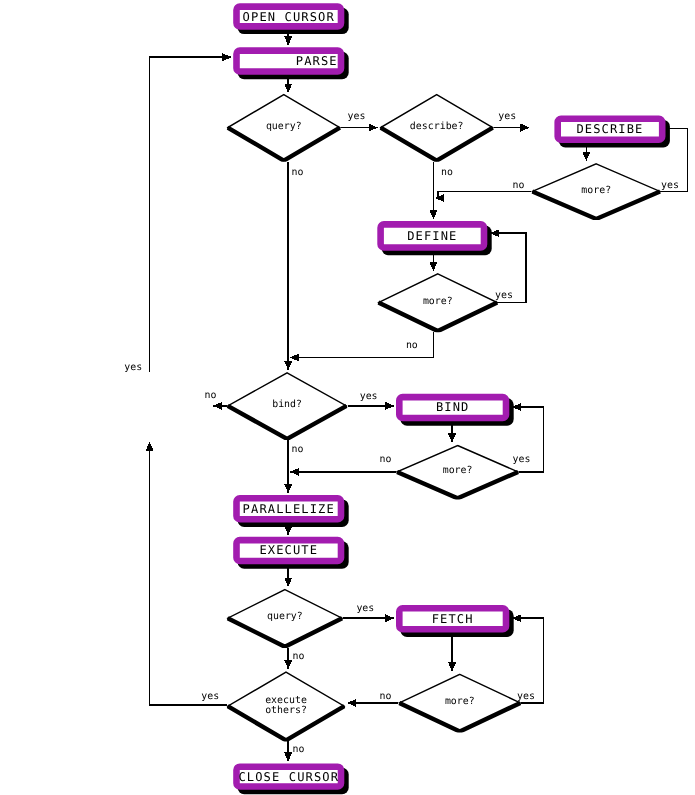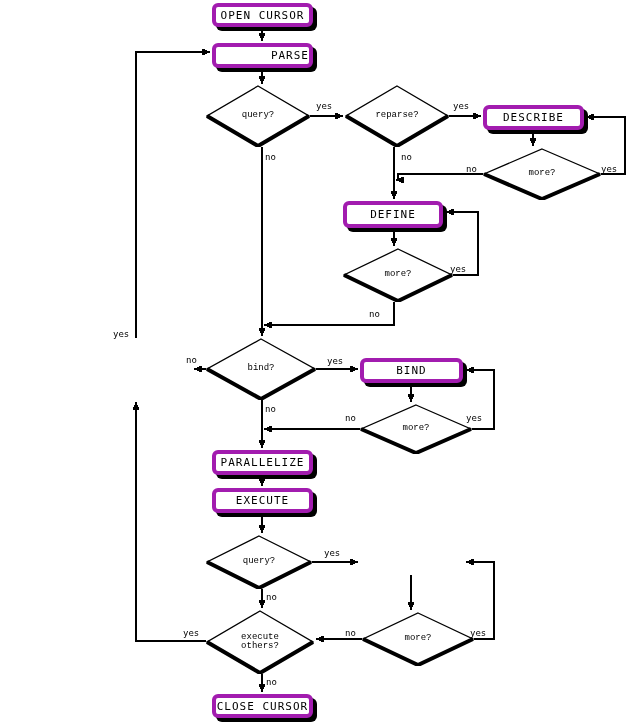--- a/index.html
+++ b/index.html
@@ -7,37 +7,36 @@
     position:relative;
     width:632px;height:723px;
     background:#ffffff;
     font-family:"DejaVu Sans Mono","Liberation Mono",monospace;
     overflow:hidden;
   }
   svg#wires{position:absolute;left:0;top:0;width:632px;height:723px;}
   .node{position:absolute;box-sizing:border-box;}
   
   .pbox{
-    border:4px solid #a21caf;
+    border:6px solid #a21caf;
     border-radius:6px;
     background:#fff;
     display:flex;align-items:center;justify-content:center;
     font-size:11px;letter-spacing:1px;color:#000;
     box-shadow:4px 4px 0 0 #000;
     white-space:nowrap;
   }
   
   .dia{position:absolute;}
   .dia svg{display:block;}
   .dia .dlabel{
     position:absolute;left:0;top:0;width:100%;height:100%;
     display:flex;flex-direction:column;align-items:center;justify-content:center;
     font-size:9px;color:#000;line-height:1.05;text-align:center;
     pointer-events:none;
-    font-family:Liberation Mono, monospace;
   }
   .elabel{
     position:absolute;font-size:9px;color:#000;
     white-space:nowrap;
   }
 </style>
 </head>
 <body>
 
 <div id="canvas">
@@ -107,34 +106,37 @@
       <path d="M262,674 L262,692"></path>
     </g>
   </svg>
 
   <div class="node pbox" style="left:212px;top:3px;width:101px;height:24px;">
     <span>OPEN CURSOR</span>
   </div>
   <div class="node pbox" style="left:212px;top:43px;width:101px;height:25px;justify-content:flex-end;">
     <span>PARSE</span>
   </div>
-  <div class="node pbox" style="left:483px;top:105px;width:101px;height:25px;">
+  <div class="node pbox" style="left:504px;top:105px;width:101px;height:25px;">
     <span>DESCRIBE</span>
   </div>
   <div class="node pbox" style="left:343px;top:201px;width:100px;height:27px;justify-content:center;">
     <span>DEFINE</span>
   </div>
   <div class="node pbox" style="left:360px;top:358px;width:103px;height:25px;align-items:center;">
     <span>BIND</span>
   </div>
   <div class="node pbox" style="left:212px;top:450px;width:101px;height:25px;">
     <span>PARALLELIZE</span>
   </div>
   <div class="node pbox" style="left:212px;top:488px;width:101px;height:25px;">
     <span>EXECUTE</span>
+  </div>
+  <div class="node pbox" style="left:360px;top:550px;width:103px;height:25px;">
+    <span>FETCH</span>
   </div>
   <div class="node pbox" style="left:212px;top:694px;width:101px;height:24px;">
     <span>CLOSE CURSOR</span>
   </div>
 
   <div class="dia" style="left:206px;top:85px;width:104px;height:62px;">
     <svg width="104" height="62" viewBox="0 0 104 62">
       <polygon points="52,1 103,31 52,61 1,31" fill="#fff" stroke="#000" stroke-width="1.3"></polygon>
       <path d="M103,31 L52,61 L1,31" fill="none" stroke="#000" stroke-width="4"></path>
     </svg>
@@ -142,21 +144,21 @@
         <span>query?</span>
       </div>
   </div>
 
   <div class="dia" style="left:345px;top:85px;width:104px;height:62px;">
     <svg width="104" height="62" viewBox="0 0 104 62">
       <polygon points="52,1 103,31 52,61 1,31" fill="#fff" stroke="#000" stroke-width="1.3"></polygon>
       <path d="M103,31 L52,61 L1,31" fill="none" stroke="#000" stroke-width="4"></path>
     </svg>
     <div class="dlabel">
-        <span>reparse?</span>
+        <span>describe?</span>
       </div>
   </div>
 
   <div class="dia" style="left:483px;top:148px;width:118px;height:52px;">
     <svg width="118" height="52" viewBox="0 0 118 52">
       <polygon points="59,1 117,26 59,51 1,26" fill="#fff" stroke="#000" stroke-width="1.3"></polygon>
       <path d="M117,26 L59,51 L1,26" fill="none" stroke="#000" stroke-width="4"></path>
     </svg>
     <div class="dlabel">
         <span>more?</span>

